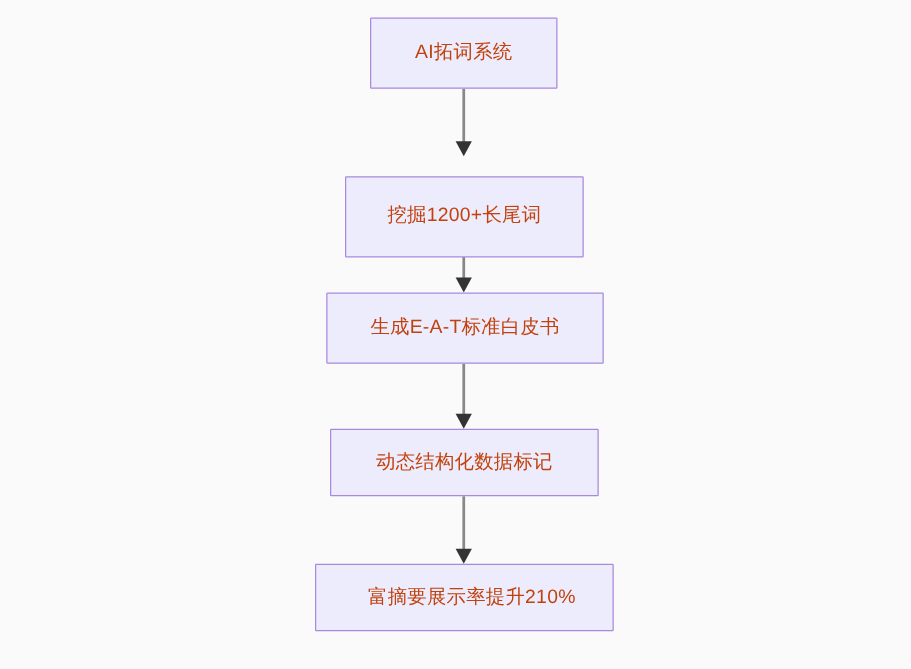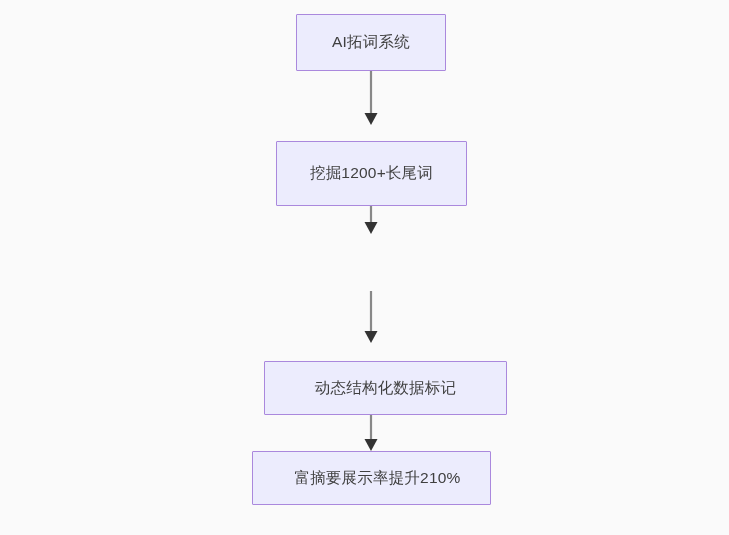--- a/index.html
+++ b/index.html
@@ -20,21 +20,21 @@
   }
   .node {
     position: absolute;
     box-sizing: border-box;
     background: #ececfd;
     border: 1.4px solid #aa88dd;
     border-radius: 1px;
     display: flex;
     align-items: center;
     justify-content: center;
-    color: #404040;
+    color: #c2410c;
     font-size: 15.5px;
     line-height: 1.2;
     letter-spacing: 0.2px;
     white-space: nowrap;
   }
   .node-label {
     display: block;
     padding: 0 6px;
   }
   .connector {
@@ -79,22 +79,25 @@
   </div>
 
   <div class="node" style="left:296px; top:14px; width:150px; height:57px;">
     <span class="node-label">AI拓词系统</span>
   </div>
 
   <div class="node" style="left:276px; top:125px; width:191px; height:65px;margin-top:16px;">
     <span class="node-label">挖掘1200+长尾词</span>
   </div>
 
+  <div class="node" style="left:261px; top:234px; width:222px; height:57px;">
+    <span class="node-label">生成E-A-T标准白皮书</span>
+  </div>
 
-  <div class="node" style="left:264px; top:361px; width:243px; height:54px;text-align:right;">
+  <div class="node" style="left:264px; top:343px; width:215px; height:54px;text-align:right;">
     <span class="node-label">动态结构化数据标记</span>
   </div>
 
   <div class="node" style="left:252px; top:451px; width:239px; height:54px;padding-left:12px;">
     <span class="node-label">富摘要展示率提升210%</span>
   </div>
 
 </div>
 
 </body></html>

